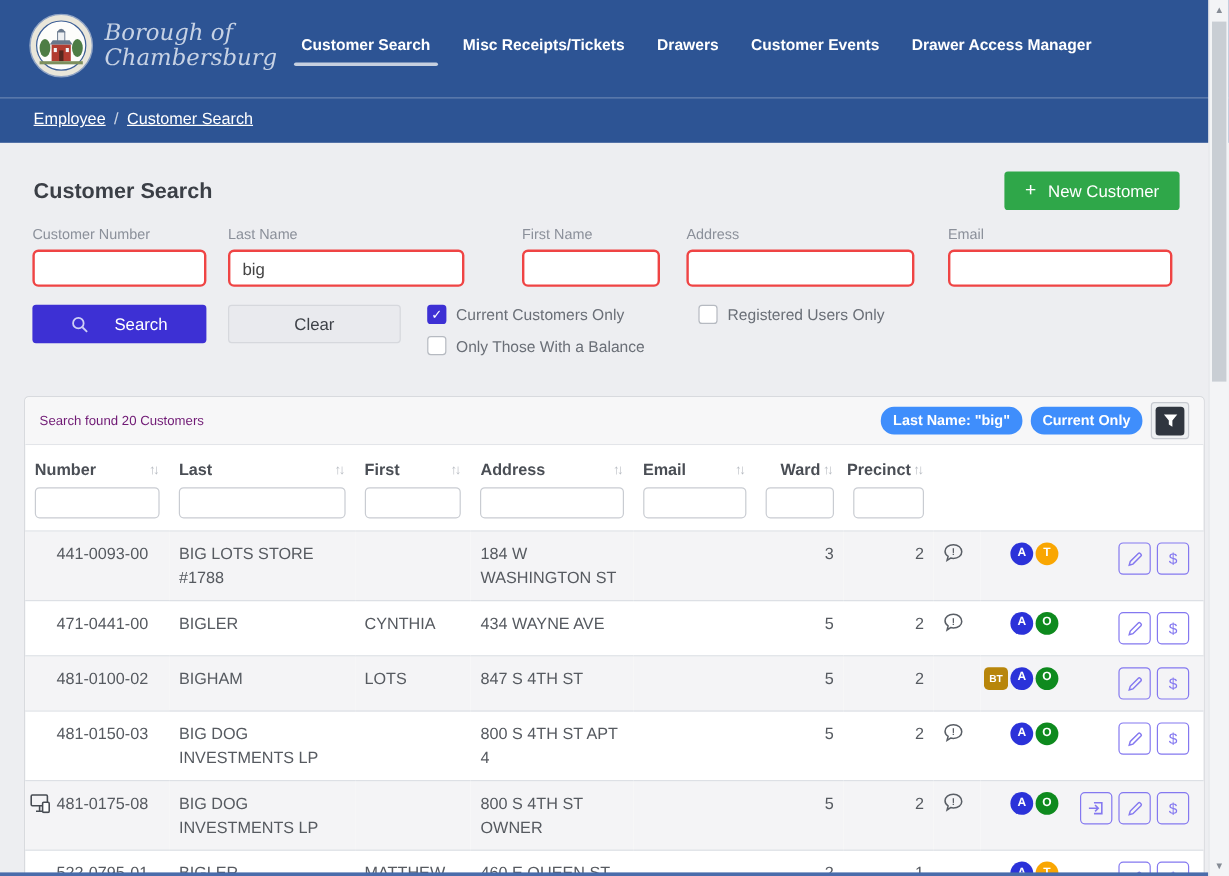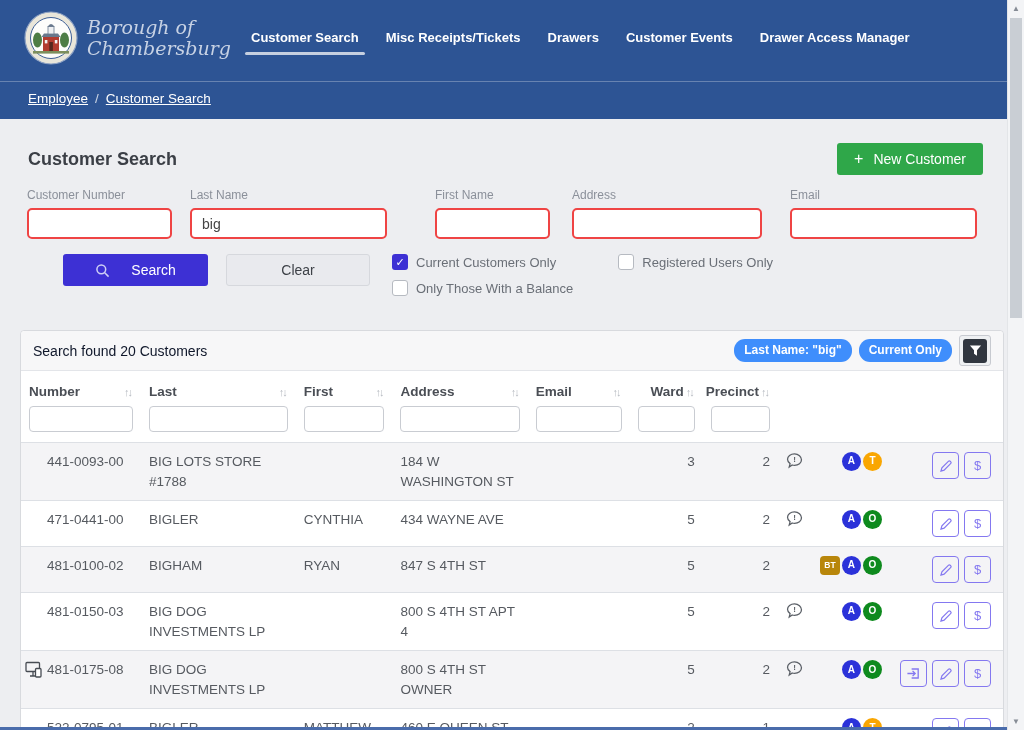--- a/index.html
+++ b/index.html
@@ -39,33 +39,33 @@
   .form-row { display:flex; margin-left:27px; }
   .field label { display:block; font-size:12px; color:#8b909a; margin-bottom:6px; }
   .field input { width:100%; height:31px; border:2px solid #ef4444; border-radius:5px; padding:0 10px; font-size:14px; color:#444; font-family:inherit; outline:none; }
   .field:nth-child(1){width:145px;margin-right:18px}
   .field:nth-child(2){width:197px;margin-right:48px}
   .field:nth-child(3){width:115px;margin-right:22px}
   .field:nth-child(4){width:190px;margin-right:28px}
   .field:nth-child(5){width:187px}
 
   .actions-row { display:flex; align-items:flex-start; margin:15px 0 0 27px; }
-  .search-btn { width:145px; height:32px; background:#3d30d4; border:none; border-radius:3px; color:#fff; font-size:14px; display:flex; align-items:center; justify-content:center; gap:21px; cursor:pointer; font-family:inherit;margin-left:36px; }
+  .search-btn { width:145px; height:32px; background:#3d30d4; border:none; border-radius:3px; color:#fff; font-size:14px; display:flex; align-items:center; justify-content:center; gap:21px; cursor:pointer; font-family:inherit; }
   .clear-btn { width:144px; height:32px; margin-left:18px; background:#e9eaee; border:1px solid #d6d8dd; border-radius:3px; color:#3e4248; font-size:14px; cursor:pointer; font-family:inherit; }
   .checks-col { margin-left:22px; }
   .checks-col.second { margin-left:45px; }
   .cb-row { display:flex; align-items:center; gap:8px; margin-bottom:10px; color:#6a6f77; font-size:13px; }
   .cb { width:16px; height:16px; border-radius:3px; flex:none; cursor:pointer; display:flex; align-items:center; justify-content:center; }
   .cb.checked { background:#3d30d4; color:#fff; font-size:11px; }
   .cb.unchecked { background:#fff; border:1px solid #b6bac1; }
 
   
   .panel { margin:24px 20px 0 20px; background:#fff; border:1px solid #d8dade; border-radius:4px 4px 0 0; }
   .panel-header { background:#f7f7f8; border-bottom:1px solid #e3e5e9; border-radius:4px 4px 0 0; padding:4px 12px; display:flex; align-items:center; min-height:37px; }
-  .summary { font-size:14px; color:#0f172a; }
+  .summary { font-size:11px; color:#701a75; }
   .chips { margin-left:auto; display:flex; align-items:center; gap:7px; }
   .chip { background:#3f8efc; color:#fff; font-weight:bold; font-size:12px; padding:4px 10px 5px; border-radius:11px; white-space:nowrap; }
   .filter-btn { width:32px; height:31px; background:#eef0f2; border:1px solid #c7cad0; border-radius:3px; display:flex; align-items:center; justify-content:center; cursor:pointer; padding:0; }
   .filter-btn .inner { width:24px; height:24px; background:#30363f; border-radius:3px; display:flex; align-items:center; justify-content:center; }
 
   table { width:100%; border-collapse:collapse; table-layout:fixed; font-size:13.5px; }
   thead th { text-align:left; font-weight:bold; color:#4a4e55; padding:13px 8px 4px; white-space:nowrap; }
   .th-inner { display:flex; align-items:center; justify-content:space-between;gap:10px; }
   .th-inner.num { justify-content:flex-end; gap:2px; }
   .sort-icon { color:#b7bbc2; font-size:11px; letter-spacing:-2px; cursor:pointer; padding-right:2px; }
@@ -320,21 +320,21 @@
                 </button>
                 <button class="act-btn">
                   <span class="dollar">$</span>
                 </button>
               </div>
             </td>
           </tr>
           <tr class="striped">
             <td class="num-cell"><span>481-0100-02</span></td>
             <td>BIGHAM</td>
-            <td>RYAN</td>
+            <td>LOTS</td>
             <td>847 S 4TH ST</td>
             <td></td>
             <td class="right">5</td>
             <td class="right">2</td>
             <td></td>
             <td>
               <div class="tags-wrap">
                 <span class="tag sq" style="background: rgb(184, 134, 11);">BT</span>
                 <span class="tag" style="background: rgb(43, 50, 217);">A</span>
                 <span class="tag" style="background: rgb(14, 138, 30);">O</span>

